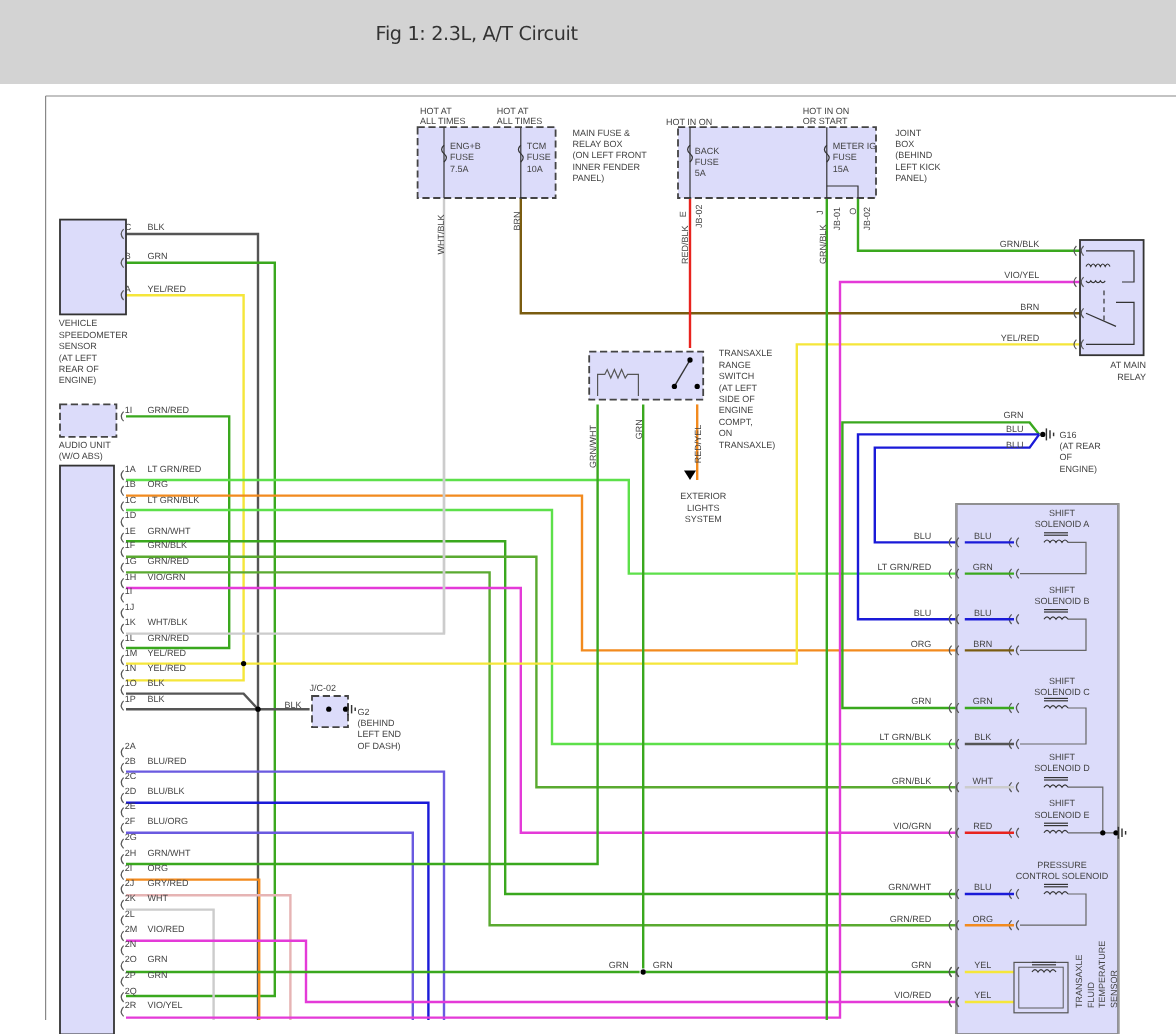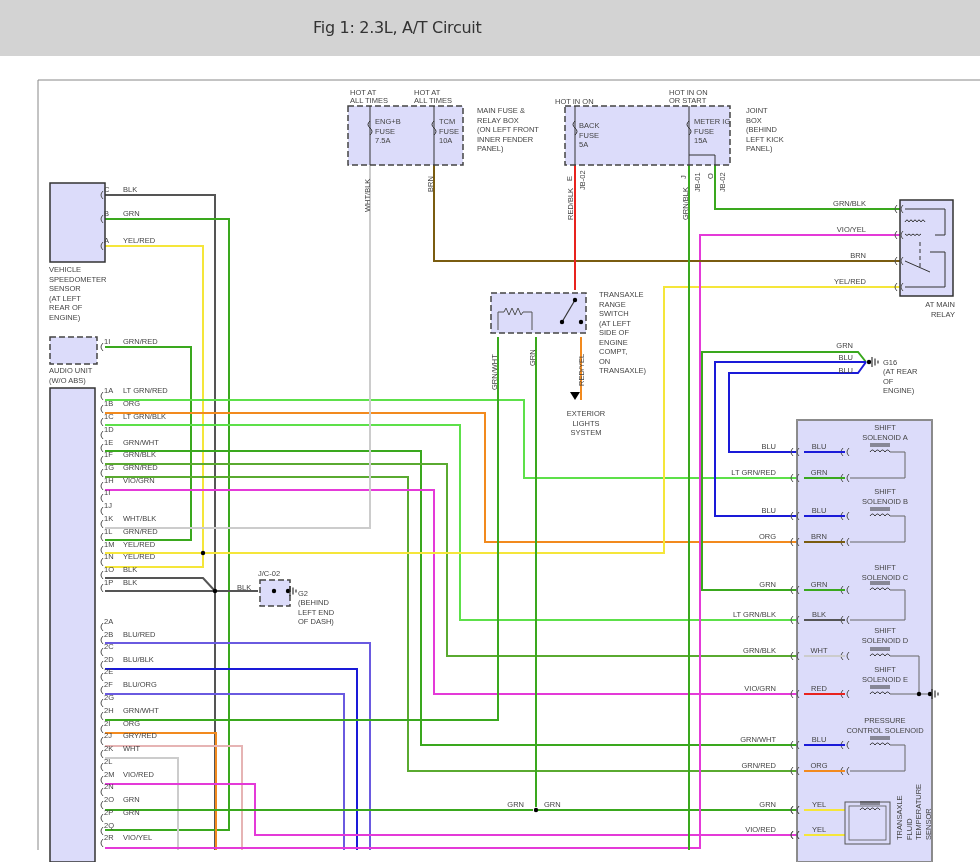--- a/index.html
+++ b/index.html
@@ -1,17 +1,17 @@
 <!DOCTYPE html>
 <html><head>
 <meta charset="utf-8">
 <style>
   html,body{margin:0;padding:0;background:#fff;}
   body{width:980px;height:862px;overflow:hidden;position:relative;font-family:"Liberation Sans",sans-serif;}
-  .header{position:absolute;left:0;top:0;width:980px;height:56px;background:#d3d3d3;}
+  .header{position:absolute;left:0;top:0;width:980px;height:70px;background:#d3d3d3;}
   .header .title{position:absolute;left:313px;top:18px;font-size:16px;color:#333;font-family:"DejaVu Sans",sans-serif;letter-spacing:-0.3px;}
   svg#diagram{position:absolute;left:0;top:0;}
   svg text{font-family:"Liberation Sans",sans-serif;font-size:7.5px;fill:#444;}
 </style>
 </head>
 <body>
 
 <div class="header">
   <span class="title">Fig 1: 2.3L, A/T Circuit</span>
 </div>

